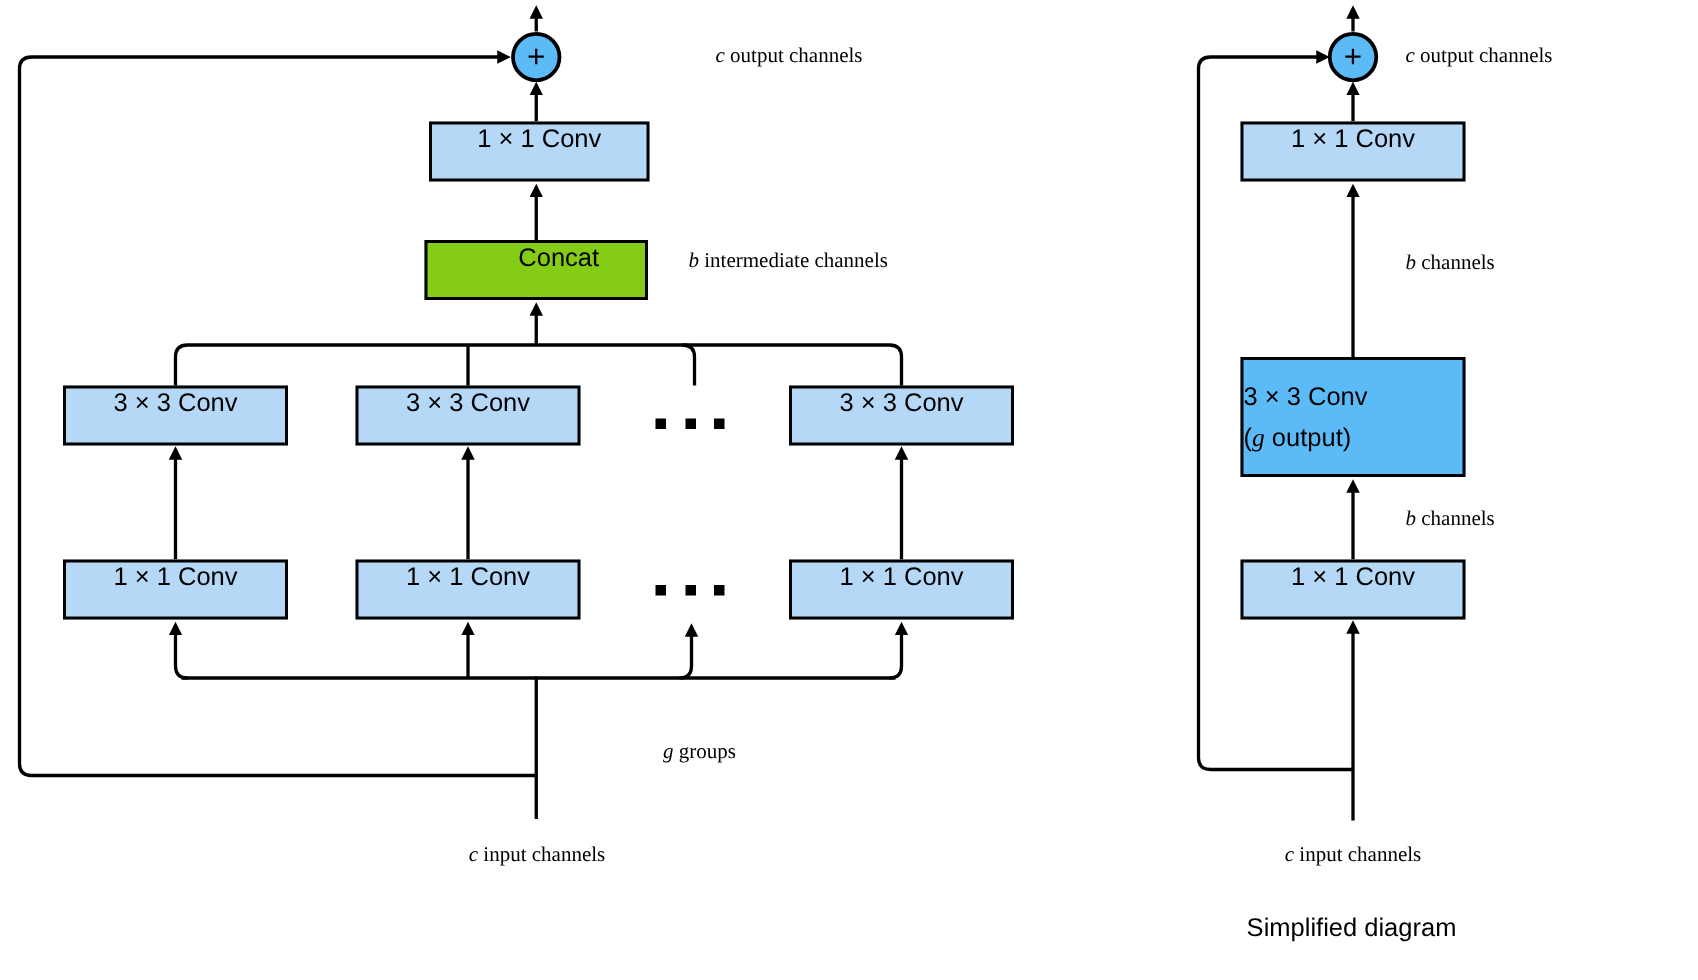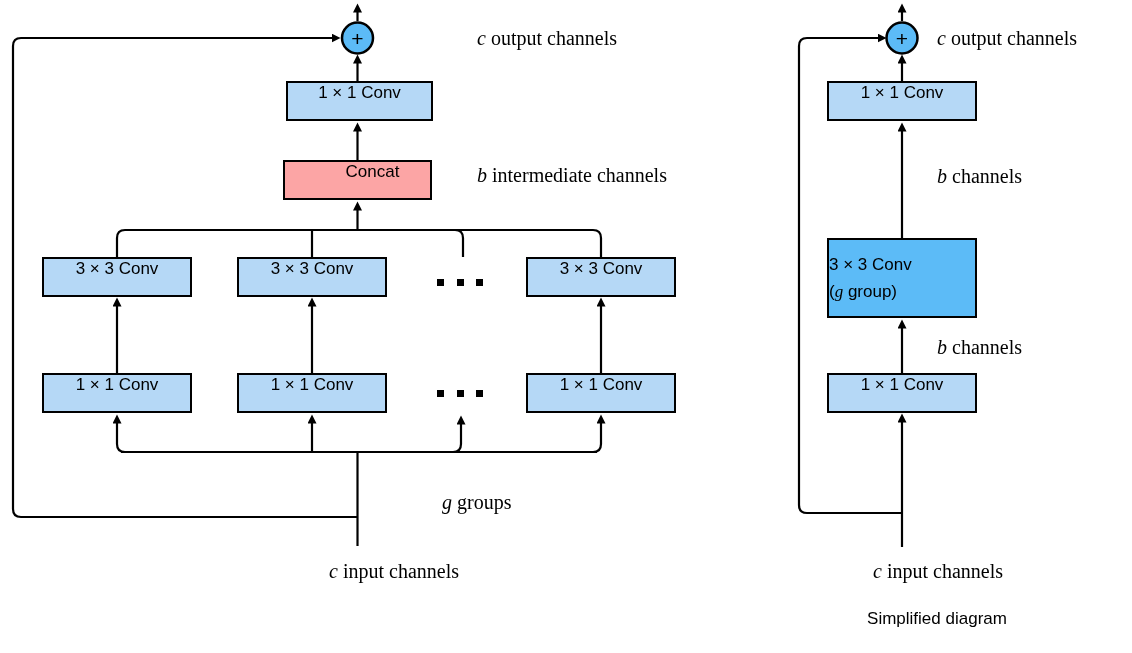--- a/index.html
+++ b/index.html
@@ -26,34 +26,34 @@
     box-sizing:border-box;
     border:2.5px solid #000000;
     background:var(--box-light,#B5D8F6);
     display:flex;
     align-items:flex-start;
     justify-content:center;
     font-size:17px;
     color:#000000;
     text-align:center;
   }
-  .box-white{background:#fca5a5;padding-left:30px;}
+  .box-white{background:#84cc16;padding-left:30px;}
   .box-dark{background:var(--box-dark,#5CBBF7);}
   .box-2line{flex-direction:column;line-height:27px;}
   .ann{
     position:absolute;
     font-family:"Liberation Serif",serif;
-    font-size:20px;
+    font-size:14px;
     line-height:20px;
     color:#000000;
     white-space:nowrap;
   }
   .ann .var{font-style:italic;}
   .var-serif{font-family:"Liberation Serif",serif;font-style:italic;}
-  .centered{transform:translateX(-50%);margin-left:36px;}
+  .centered{transform:translateX(-50%);}
   .caption{
     position:absolute;
     font-family:"Liberation Sans",sans-serif;
     font-size:17px;
     line-height:20px;
     color:#000000;
     white-space:nowrap;
   }
   .dots{position:absolute;display:flex;gap:12.5px;}
   .dots i{display:block;width:7px;height:7px;background:#000000;}
@@ -149,37 +149,37 @@
   </div>
   <div class="dots" style="left:437px;top:390px;">
     <i></i>
       <i></i>
       <i></i>
   </div>
 
   <div class="ann" style="left:477px;top:28px;">
     <span class="var">c</span><span> output channels</span>
   </div>
-  <div class="ann" style="left:477px;top:165px;">
+  <div class="ann" style="left:459px;top:165px;">
     <span class="var">b</span><span> intermediate channels</span>
   </div>
   <div class="ann" style="left:442px;top:492px;">
     <span class="var">g</span><span> groups</span>
   </div>
   <div class="ann centered" style="left:358px;top:561px;">
     <span class="var">c</span><span> input channels</span>
   </div>
 
   <div class="box" style="left:827px;top:81px;width:150px;height:40px;">
     <span>1 × 1 Conv</span>
   </div>
 
   <div class="box box-dark box-2line" style="left:827px;top:238px;width:150px;height:80px;">
     <span>3 × 3 Conv</span>
-    <span><span>(</span><span class="var-serif">g</span><span> group)</span></span>
+    <span><span>(</span><span class="var-serif">g</span><span> output)</span></span>
   </div>
 
   <div class="box" style="left:827px;top:373px;width:150px;height:40px;">
     <span>1 × 1 Conv</span>
   </div>
 
   <div class="ann" style="left:937px;top:28px;">
     <span class="var">c</span><span> output channels</span>
   </div>
   <div class="ann" style="left:937px;top:166px;">

